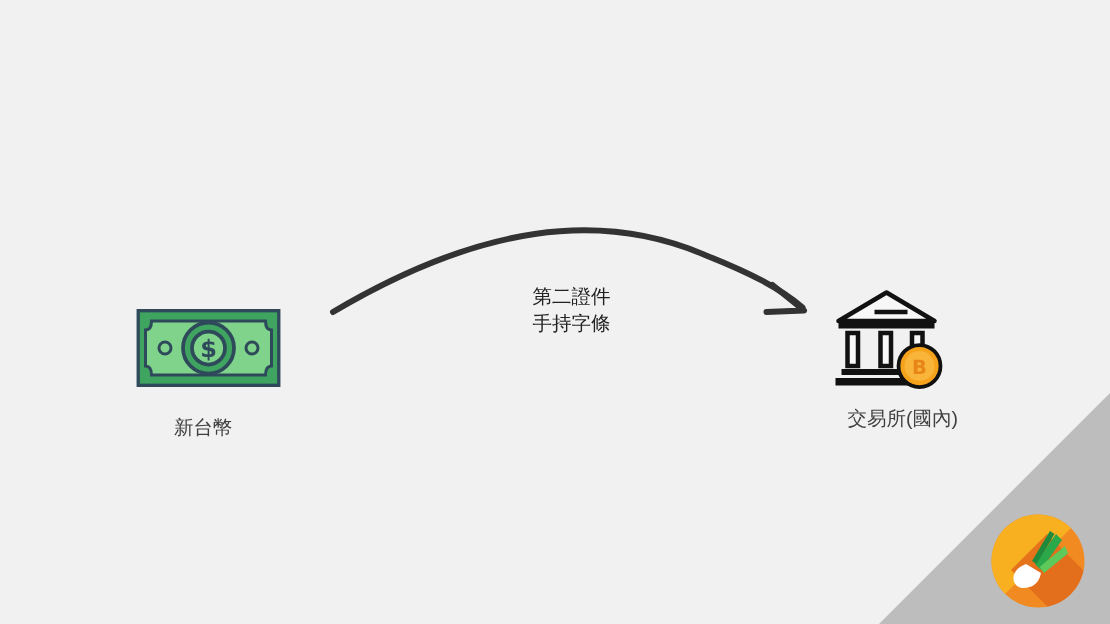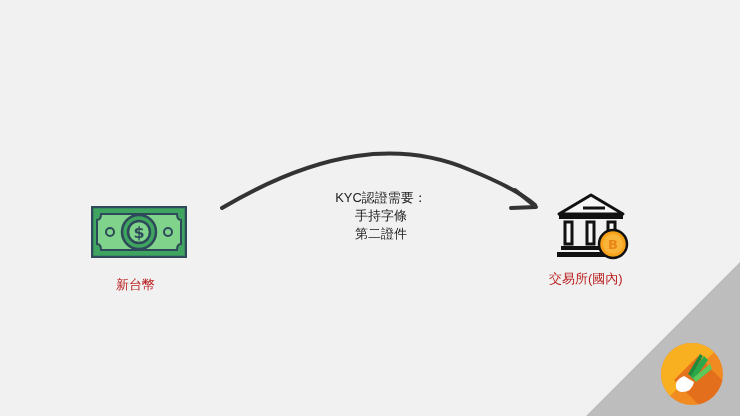--- a/index.html
+++ b/index.html
@@ -6,21 +6,21 @@
     body {
       width: 740px; height: 416px; overflow: hidden;
       background: #f1f1f1;
       font-family: "Liberation Sans", "DejaVu Sans", sans-serif;
       position: relative;
     }
     .stage { position: absolute; left: 0; top: 0; width: 740px; height: 416px; }
     .corner-triangle { position: absolute; left: 0; top: 0; }
     .node { position: absolute; text-align: center; }
     .node-label {
-      position: absolute; font-size: 13px; color: #b91c1c; white-space: nowrap;
+      position: absolute; font-size: 13px; color: #404040; white-space: nowrap;
     }
     .kyc-text {
       position: absolute; left: 318px; top: 189px; width: 126px;
       text-align: center; font-size: 13px; line-height: 18px; color: #222;
     }
     .kyc-text div { white-space: nowrap; }
     svg { display: block; }
   </style>
 </head>
 <body>
@@ -43,44 +43,43 @@
       <circle cx="48" cy="26" r="17" fill="#3fa460" stroke="#2e4a5a" stroke-width="2.5"></circle>
       <circle cx="48" cy="26" r="11" fill="#7fd38a" stroke="#2e4a5a" stroke-width="2.5"></circle>
       <text x="48" y="32" text-anchor="middle" font-size="16" font-weight="bold" fill="#2e4a5a" font-family="DejaVu Sans, sans-serif">$</text>
       <circle cx="19" cy="26" r="4" fill="#7fd38a" stroke="#2e4a5a" stroke-width="2"></circle>
       <circle cx="77" cy="26" r="4" fill="#7fd38a" stroke="#2e4a5a" stroke-width="2"></circle>
     </svg>
     <div class="node-label" style="left:116px;top:276px;">新台幣</div>
   </div>
 
   <div class="kyc-text">
-    <div>KYC認證需要：</div>
+    <div>第二證件</div>
     <div>手持字條</div>
-    <div>第二證件</div>
   </div>
 
   <div class="node">
     <svg style="position:absolute;left:555px;top:192px;" width="76" height="70" viewBox="0 0 76 70">
 
       <path d="M4,22 L36,3 L68,22 Z" fill="#f7f7f7" stroke="#111" stroke-width="3" stroke-linejoin="round"></path>
       <line x1="28" y1="16" x2="50" y2="16" stroke="#111" stroke-width="3"></line>
       <rect x="4" y="22" width="64" height="5" fill="#111"></rect>
 
       <rect x="10" y="30" width="7" height="22" fill="#f7f7f7" stroke="#111" stroke-width="3"></rect>
       <rect x="32" y="30" width="7" height="22" fill="#f7f7f7" stroke="#111" stroke-width="3"></rect>
       <rect x="53" y="30" width="7" height="18" fill="#f7f7f7" stroke="#111" stroke-width="3"></rect>
 
       <rect x="6" y="54" width="44" height="4" fill="#111"></rect>
       <rect x="2" y="60" width="50" height="5" fill="#111"></rect>
 
       <circle cx="58" cy="52" r="14" fill="#f7a21b" stroke="#111" stroke-width="2.5"></circle>
       <circle cx="58" cy="52" r="10" fill="#f9b43a"></circle>
       <text x="58" y="57" text-anchor="middle" font-size="13" font-weight="bold" fill="#e8861a" font-family="DejaVu Sans, sans-serif">B</text>
     </svg>
-    <div class="node-label" style="left:549px;top:270px;">交易所(國內)</div>
+    <div class="node-label" style="left:565px;top:270px;">交易所(國內)</div>
   </div>
 
   <svg style="position:absolute;left:660px;top:342px;" width="64" height="64" viewBox="0 0 64 64">
     <defs>
       <clipPath id="logoClip">
           <circle cx="32" cy="32" r="31"></circle>
         </clipPath>
     </defs>
     <circle cx="32" cy="32" r="31" fill="#f18a21"></circle>
     <g clip-path="url(#logoClip)">

